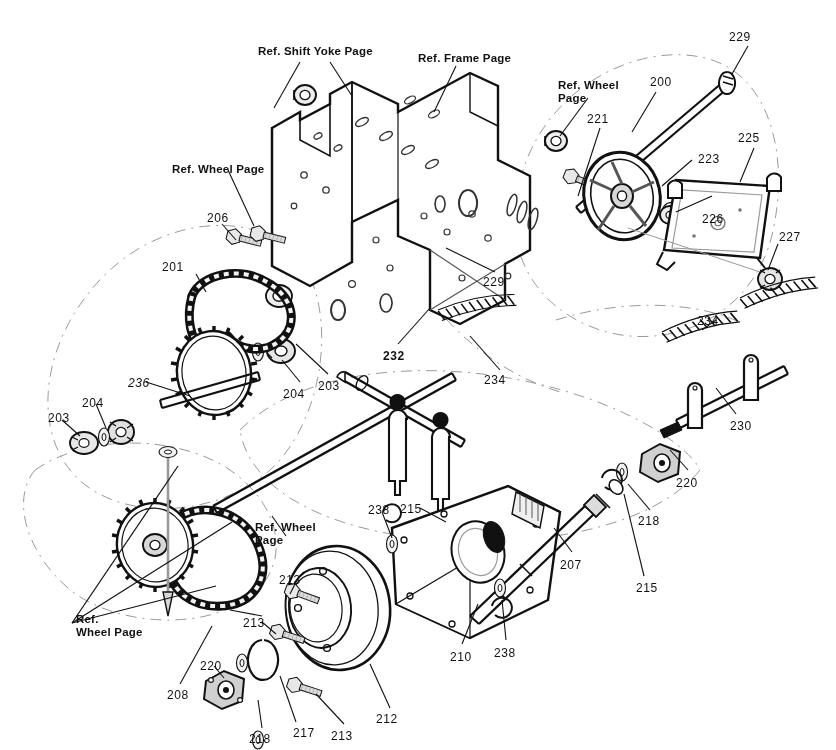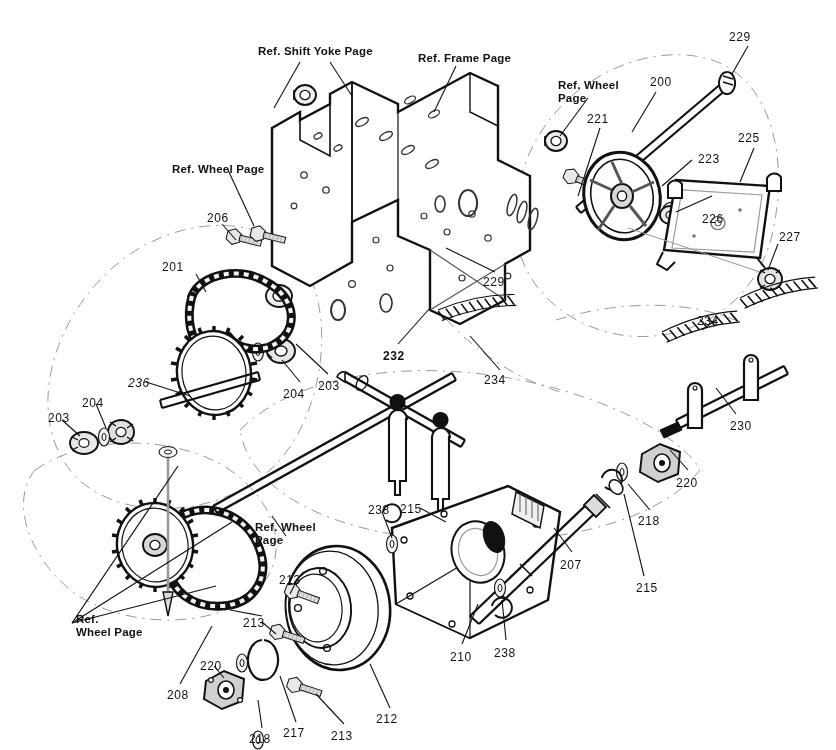--- a/index.html
+++ b/index.html
@@ -516,17 +516,17 @@
       <div class="lbl num" style="left: 636px; top: 582px;">215</div>
       <div class="lbl num" style="left: 560px; top: 559px;">207</div>
       <div class="lbl num" style="left: 279px; top: 574px;">213</div>
       <div class="lbl num" style="left: 243px; top: 617px;">213</div>
       <div class="lbl num" style="left: 450px; top: 651px;">210</div>
       <div class="lbl num" style="left: 494px; top: 647px;">238</div>
       <div class="lbl num" style="left: 200px; top: 660px;">220</div>
       <div class="lbl num" style="left: 167px; top: 689px;">208</div>
       <div class="lbl num" style="left: 376px; top: 713px;">212</div>
       <div class="lbl num" style="left: 249px; top: 733px;">218</div>
-      <div class="lbl num" style="left: 283px; top: 727px;">217</div>
+      <div class="lbl num" style="left: 293px; top: 727px;">217</div>
       <div class="lbl num" style="left: 331px; top: 730px;">213</div>
     </div>
 
 </div>
 
 </body></html>

